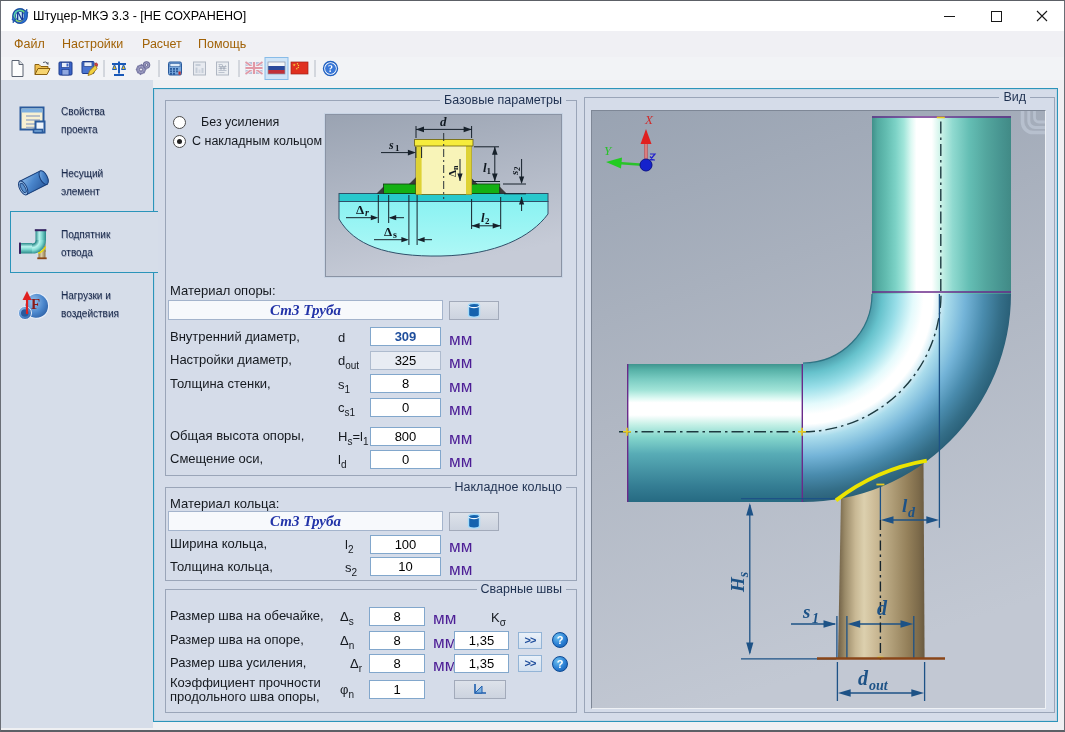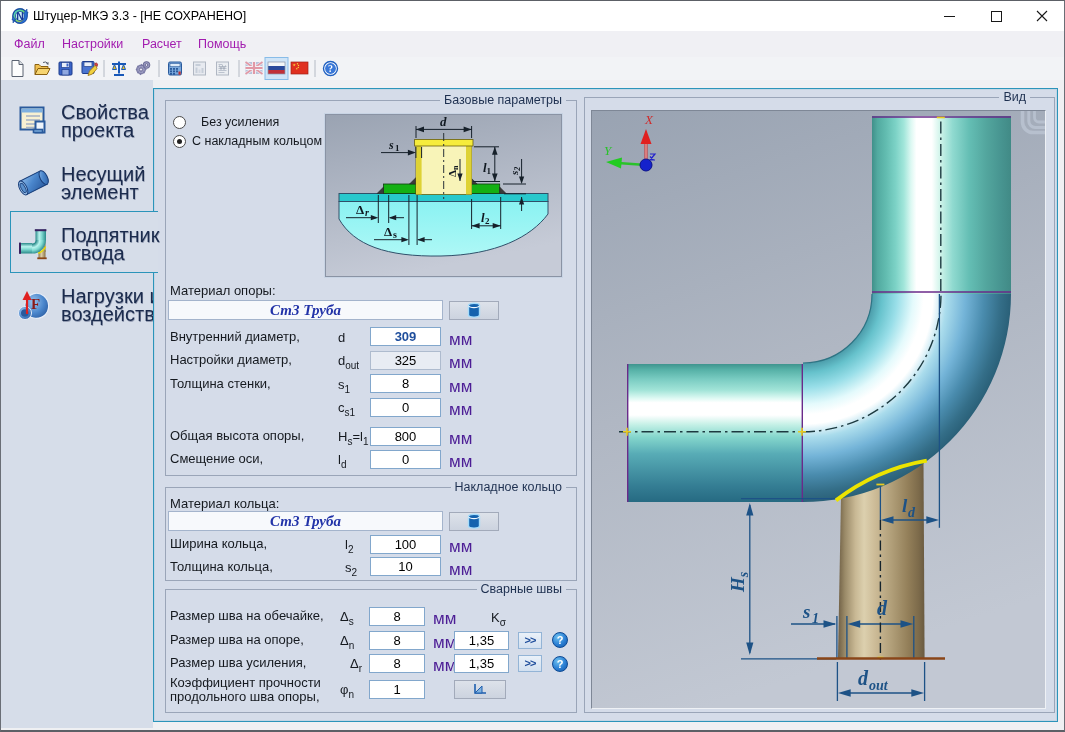--- a/index.html
+++ b/index.html
@@ -4,27 +4,27 @@
 <style>
 * { margin:0; padding:0; box-sizing:border-box; }
 html,body { width:1065px; height:732px; overflow:hidden; }
 body { font-family:"Liberation Sans", sans-serif; position:relative; background:#f0f1f4; }
 .abs { position:absolute; }
 #frame { position:absolute; left:0; top:0; width:1065px; height:732px; border:1px solid #6a6e76; border-top:2px solid #5c6066; border-bottom:2px solid #5c6066; }
 #titlebar { position:absolute; left:1px; top:1px; width:1063px; height:30px; background:#ffffff; }
 #title { position:absolute; left:32px; top:8px; font-size:12.5px; color:#000; }
 .wbtn { position:absolute; top:0; width:46px; height:30px; text-align:center; color:#111; }
 #menubar { position:absolute; left:1px; top:31px; width:1063px; height:26px; background:#f0f0f4; }
-.menu { position:absolute; top:6px; font-size:12.5px; color:#a21caf; }
+.menu { position:absolute; top:6px; font-size:12.5px; color:#a16207; }
 #toolbar { position:absolute; left:1px; top:57px; width:1063px; height:23px; background:#f2f3f6; }
 #bodyarea { position:absolute; left:1px; top:80px; width:1063px; height:650px; background:#eff0f3; }
 #sidebar { position:absolute; left:0; top:0; width:152px; height:648px; background:#d6dde9; }
 .sideitem { position:absolute; left:0; width:152px; height:61px; }
 .sideicon { position:absolute; left:16px; top:50%; margin-top:-16px; width:32px; height:32px; }
-.sidetext { position:absolute; left:60px; top:50%; transform:translateY(-50%); font-size:20px; line-height:18px; color:#1b2b4d; text-shadow:0.5px 0.5px 0.5px rgba(30,40,80,0.35); }
+.sidetext { position:absolute; left:60px; top:50%; transform:translateY(-50%); font-size:10px; line-height:18px; color:#1b2b4d; text-shadow:0.5px 0.5px 0.5px rgba(30,40,80,0.35); }
 #selbox { position:absolute; left:9px; top:131px; width:148px; height:62px; border:1px solid #2b94ba; border-right:none; background:#d6dde9; z-index:5; }
 #main { position:absolute; left:151.5px; top:8px; width:905px; height:634px; border:1px solid #2b94ba; background:#d5dce9; box-shadow:inset 0 0 0 1px rgba(160,200,220,0.35); }
 .group { position:absolute; border:1px solid #9aa5b8; }
 .legend { position:absolute; top:-8px; right:10px; background:#d5dce9; padding:0 4px; font-size:12.5px; color:#1e3050; white-space:nowrap; }
 .lab { position:absolute; font-size:13px; color:#15191f; white-space:nowrap; line-height:14px; }
 .sym { position:absolute; font-size:13px; color:#15191f; }
 .sym sub { font-size:10px; }
 .field { position:absolute; width:71px; height:19px; border:1px solid #82a7cc; background:#fff; font-size:13px; color:#000; text-align:center; line-height:17px; }
 .field.dis { background:#e8ecf3; border-color:#aebbce; }
 .mm { position:absolute; font-size:17px; color:#4c1d95; }

